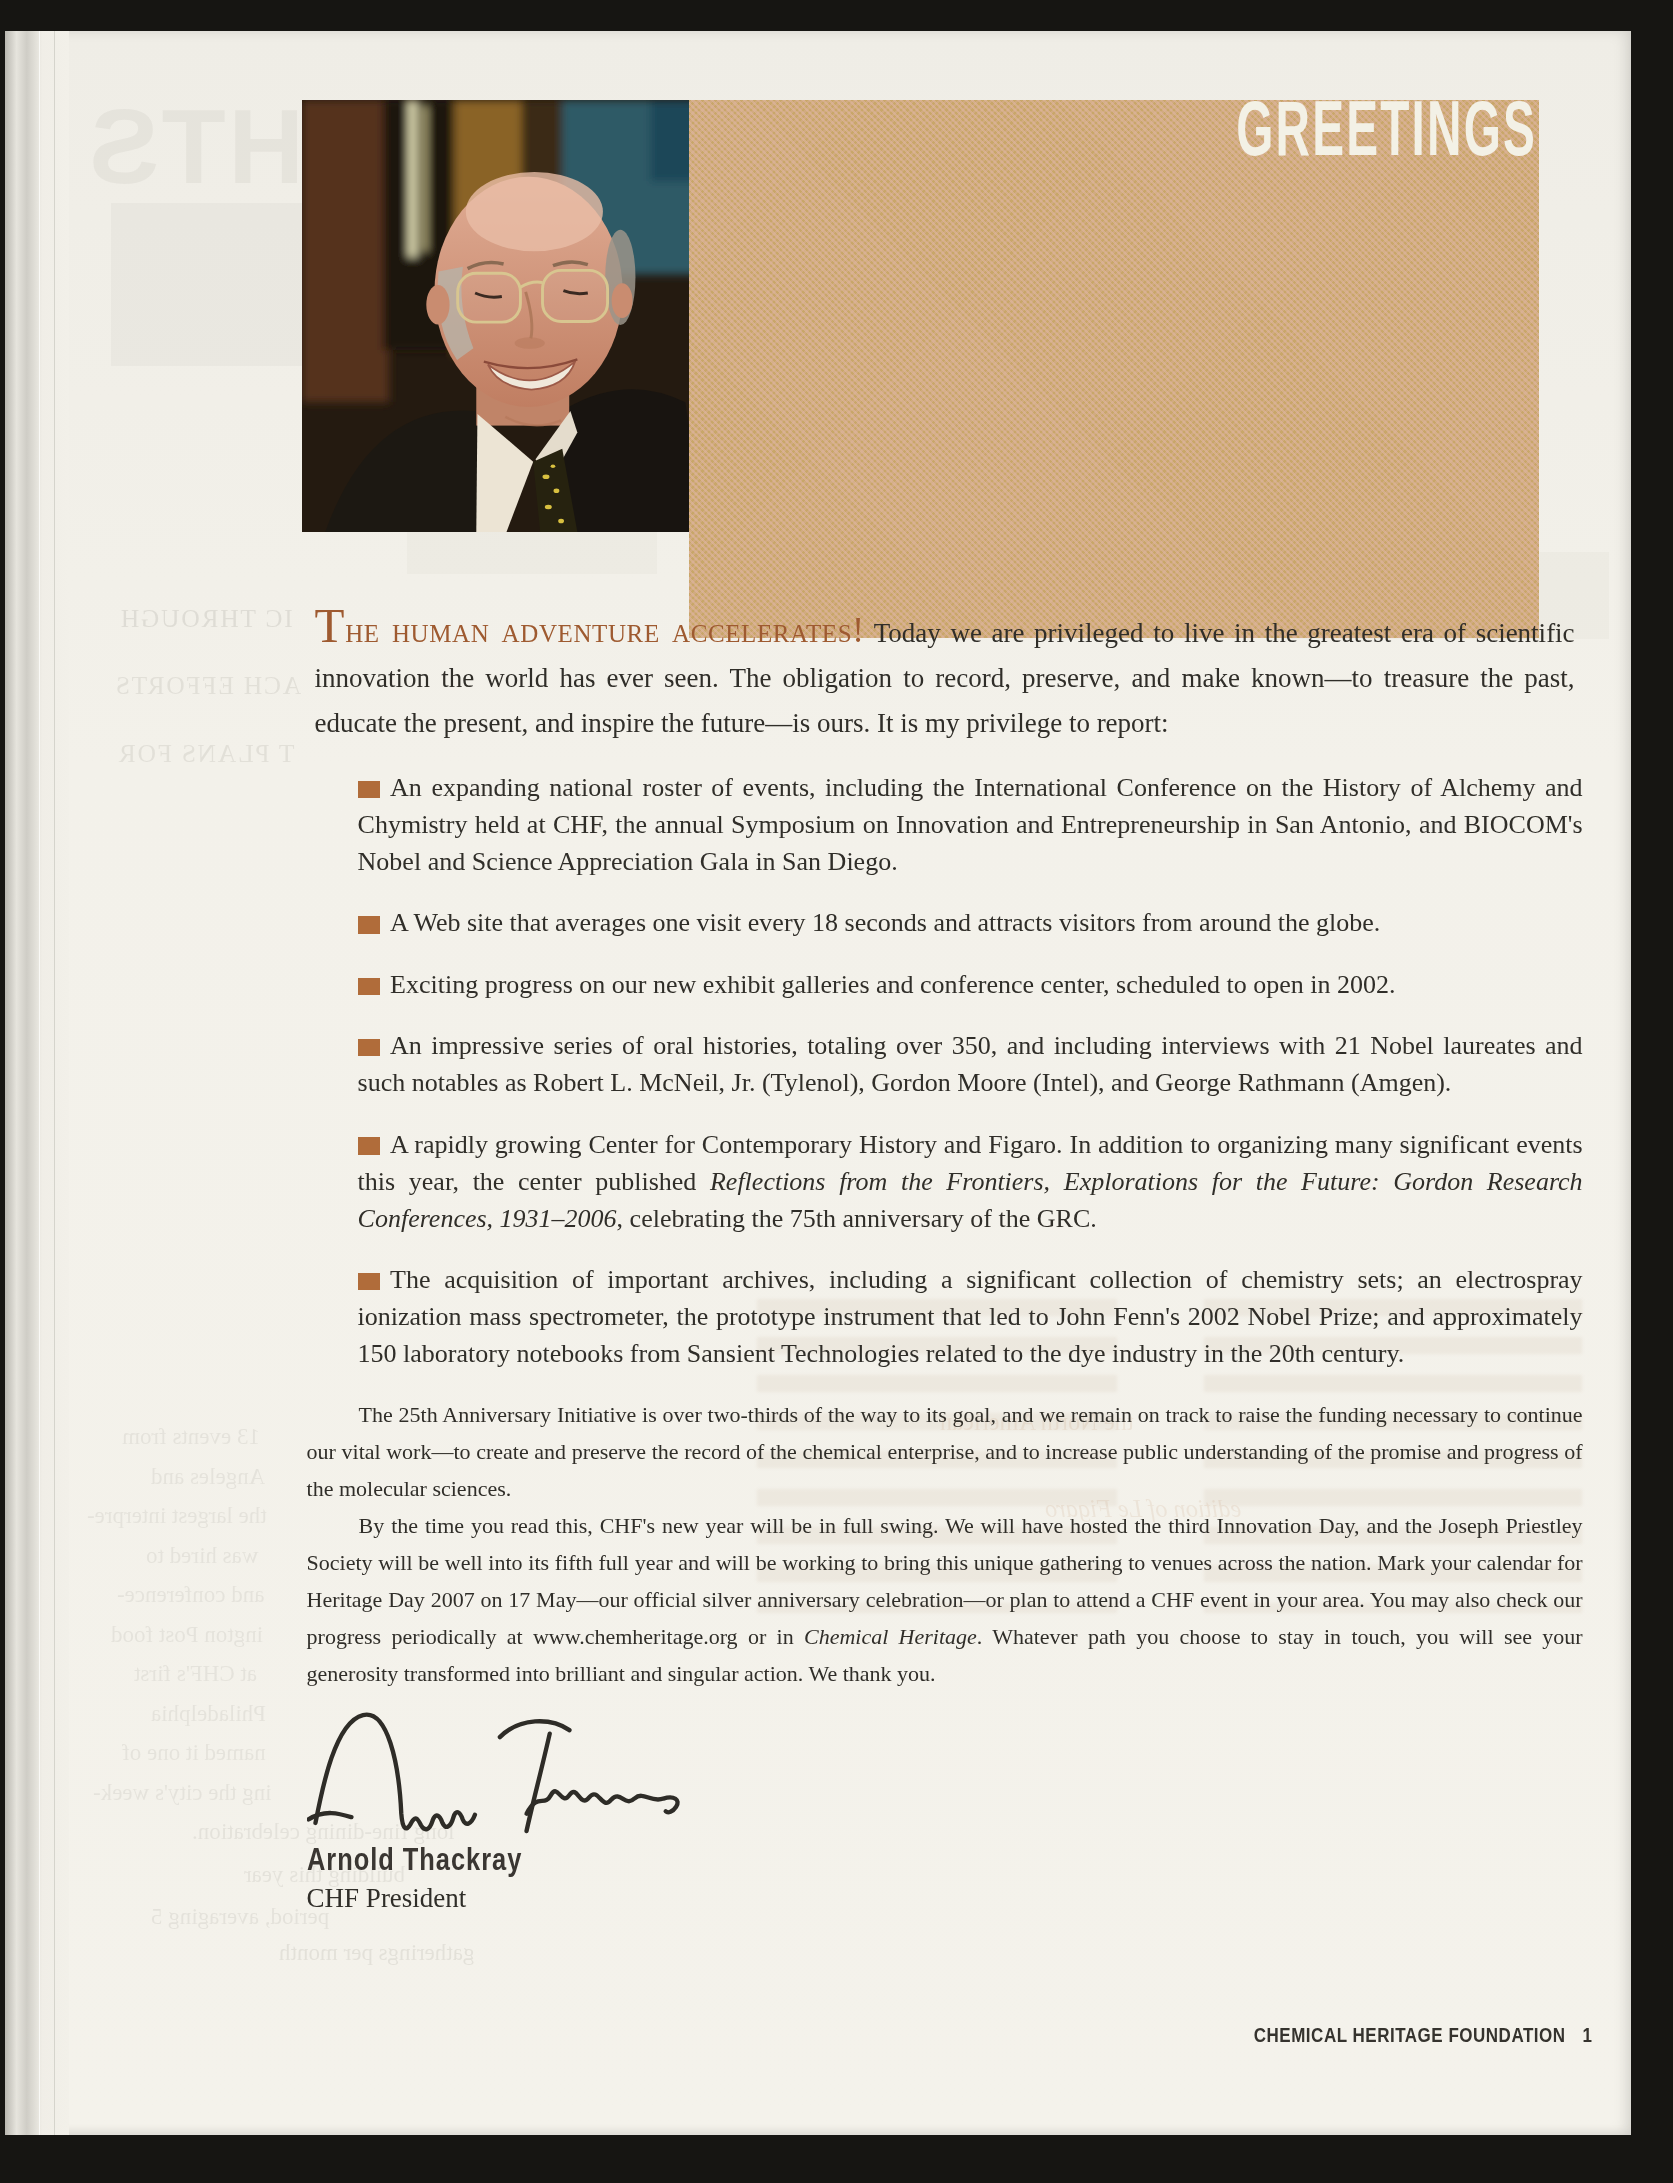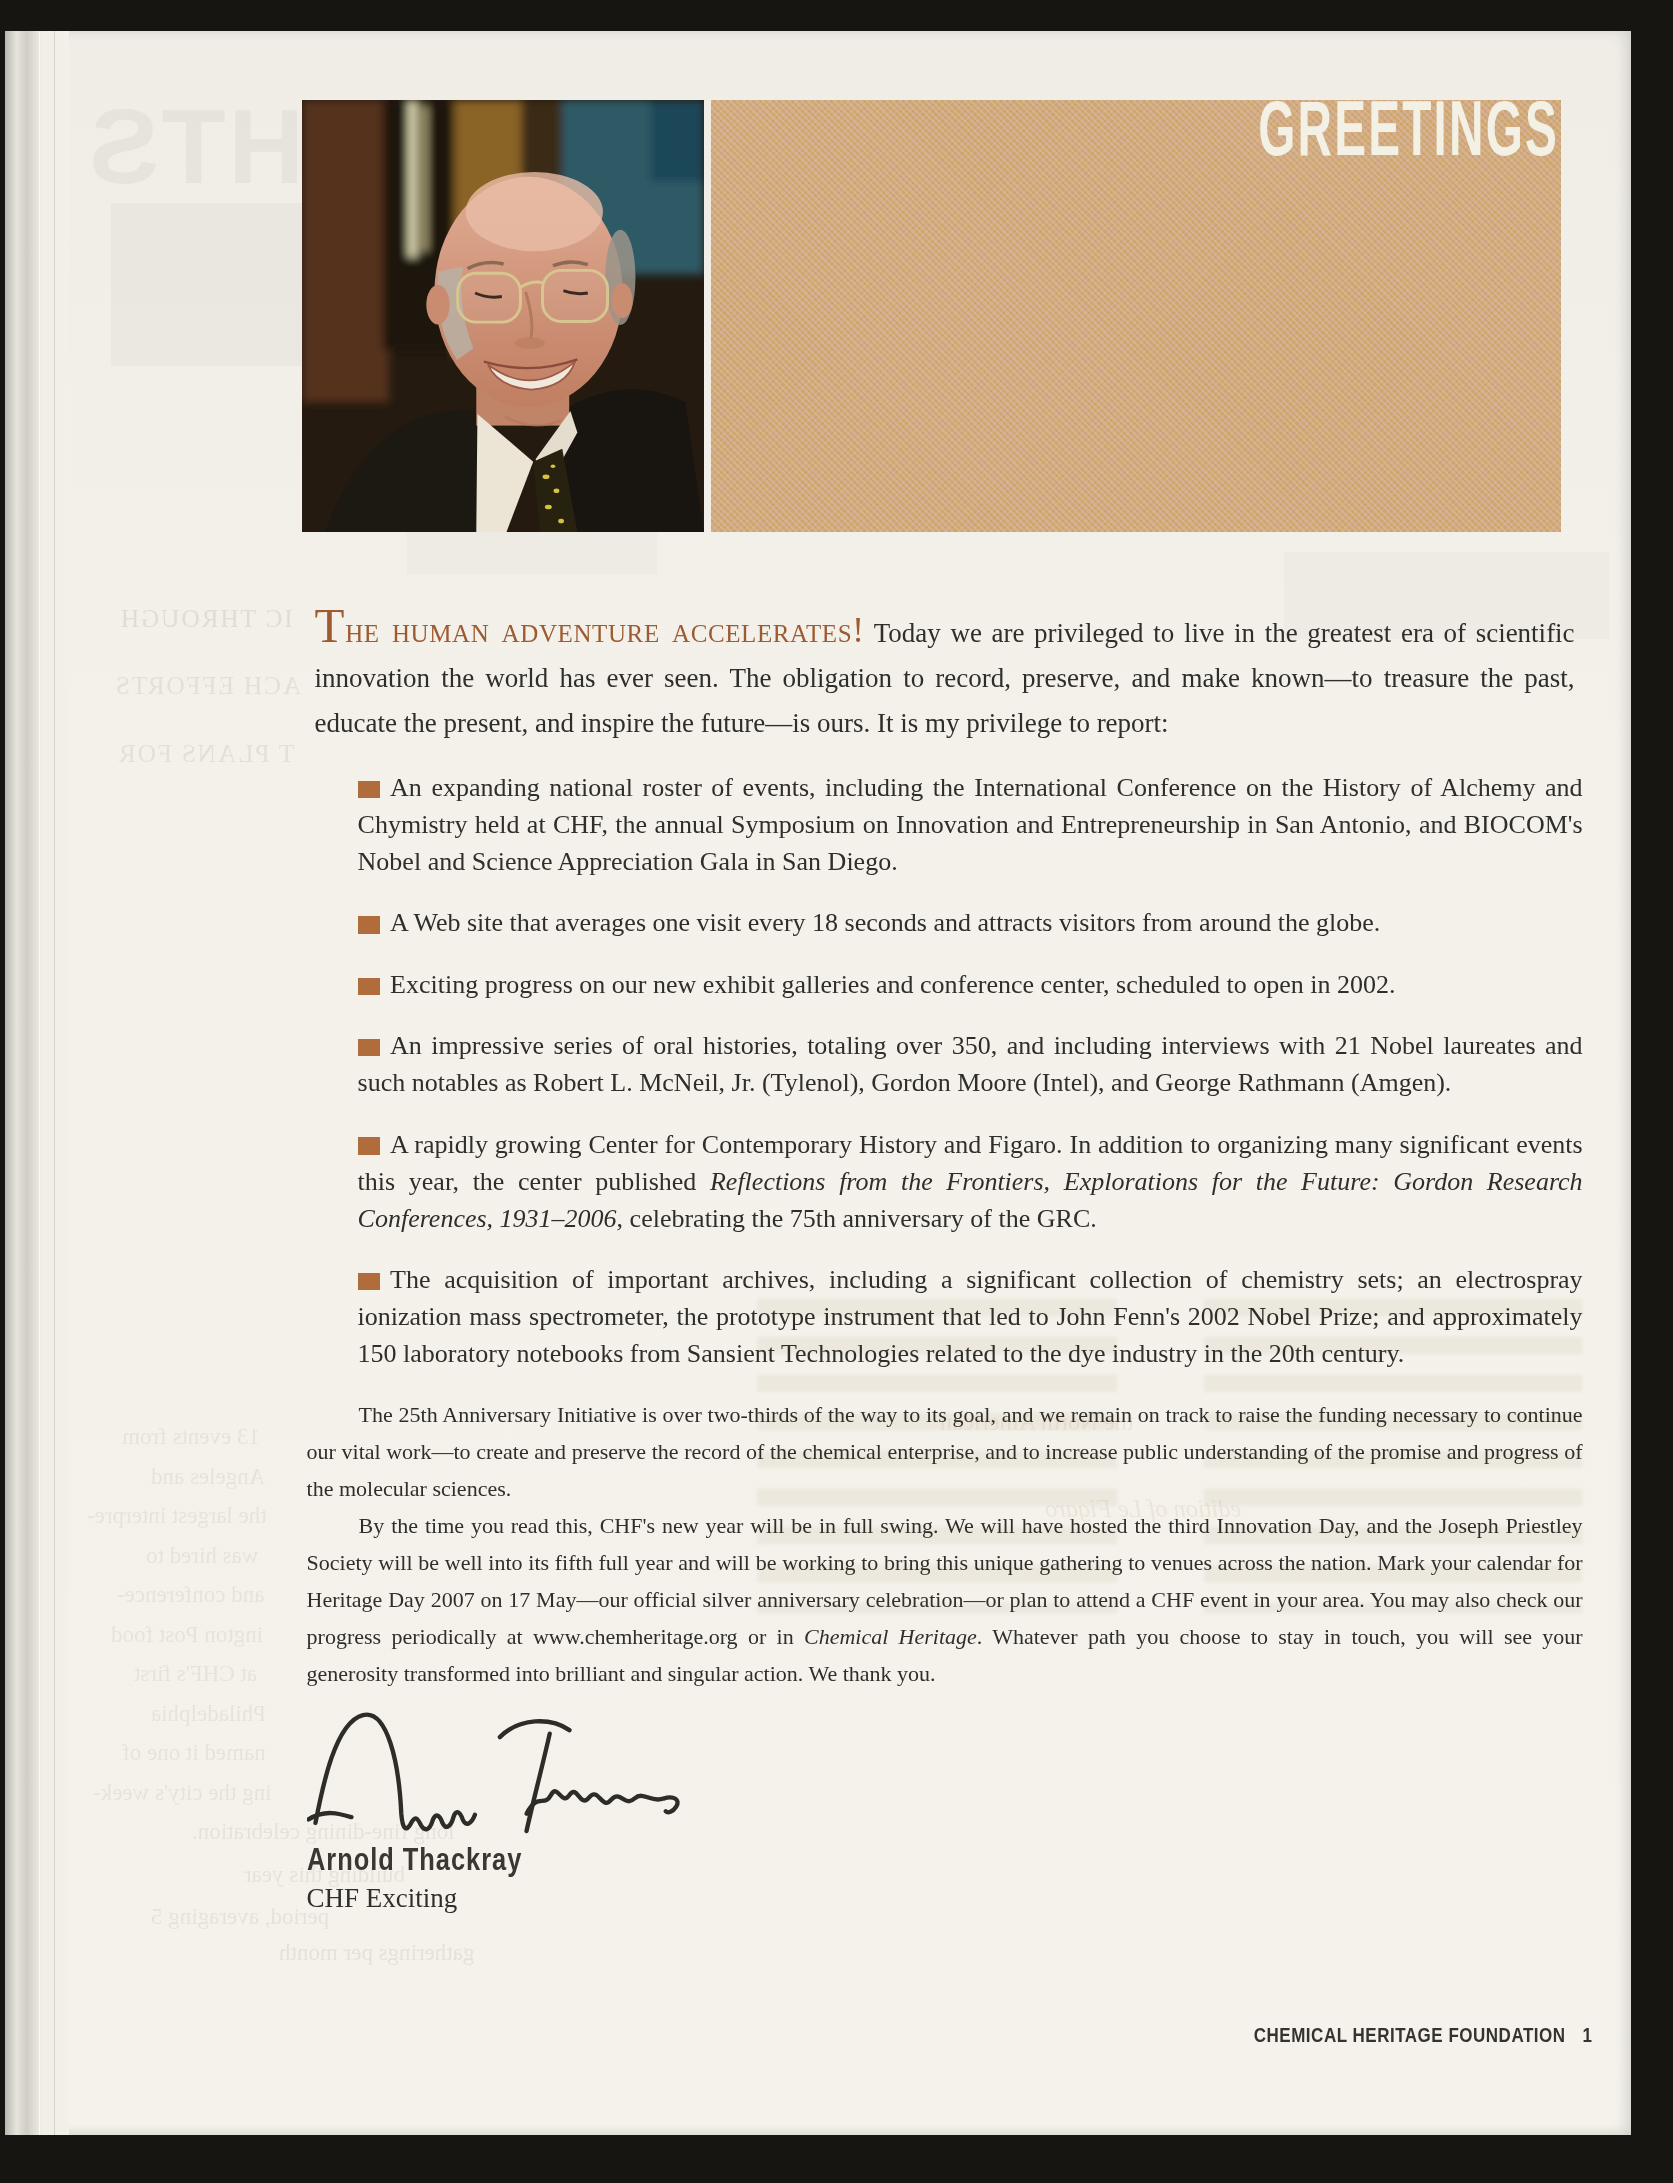--- a/index.html
+++ b/index.html
@@ -29,21 +29,21 @@
 
   .ghost-layer{position:absolute;inset:0;pointer-events:none;}
   .ghost{position:absolute;transform:scaleX(-1);color:#6e6a60;white-space:nowrap;
          font-family:"Liberation Serif",serif;}
   .ghost.gcaps{font-variant:small-caps;letter-spacing:1.7px;}
   .ghost.gsans{font-family:"Liberation Sans",sans-serif;font-weight:bold;letter-spacing:2.3px;}
 
   .photo{position:absolute;left:297px;top:69px;width:402px;height:432px;}
   .photo svg{display:block;width:100%;height:100%;}
 
-  .tan-block{position:absolute;left:706px;top:69px;width:850px;height:432px;
+  .tan-block{position:absolute;left:684px;top:69px;width:850px;height:538px;
        background-color:var(--tan-block);
        background-image:repeating-linear-gradient(45deg,rgba(224,182,164,0.55) 0 2.3px,rgba(0,0,0,0) 2.3px 4.6px),
                         repeating-linear-gradient(-45deg,rgba(194,163,86,0.55) 0 2.3px,rgba(0,0,0,0) 2.3px 4.6px);}
   .greetings{position:absolute;right:1.2px;top:-10.5px;margin:0;color:var(--title-text);
        font-family:"Liberation Sans",sans-serif;font-weight:bold;font-size:77px;line-height:1;
        letter-spacing:3.5px;transform:scaleX(0.62);transform-origin:top right;white-space:nowrap;}
 
   .column{position:absolute;left:302px;top:569px;width:1276px;color:var(--body-text);}
   .lede{font-size:27px;line-height:45px;text-align:justify;margin:8px;}
   .leadin{font-variant:small-caps;color:var(--accent-rust);font-size:35px;letter-spacing:0.6px;}
@@ -188,21 +188,21 @@
           <g fill="none" stroke="#2e2c27" stroke-width="7.5" stroke-linecap="round">
             <path d="M2,206 C30,188 56,196 76,202"></path>
             <path d="M14,212 C26,150 48,38 96,26 C138,16 158,108 162,196 C164,222 170,228 178,214 C186,198 190,204 196,216 C203,228 211,224 216,208 C221,194 228,198 233,212 C238,224 247,220 252,202 C256,188 263,192 268,206 C273,219 283,214 289,198"></path>
             <path d="M332,64 C366,30 420,30 452,52"></path>
             <path d="M418,58 C404,120 388,180 378,226"></path>
             <path d="M378,196 C398,158 408,186 420,164 C432,142 438,184 452,164 C466,144 470,188 486,168 C502,148 508,192 524,172 C540,154 548,186 564,170 C580,156 592,178 614,170 C632,164 644,172 636,184 C630,193 622,196 618,192"></path>
           </g>
         </svg>
       </div>
       <div class="sig-name">Arnold Thackray</div>
-      <div class="sig-title">CHF Exciting</div>
+      <div class="sig-title">CHF President</div>
     </div>
 
     <div class="footer">
       <span>CHEMICAL HERITAGE FOUNDATION</span>
       <span>1</span>
     </div>
   </div>
 </div>
 
 

